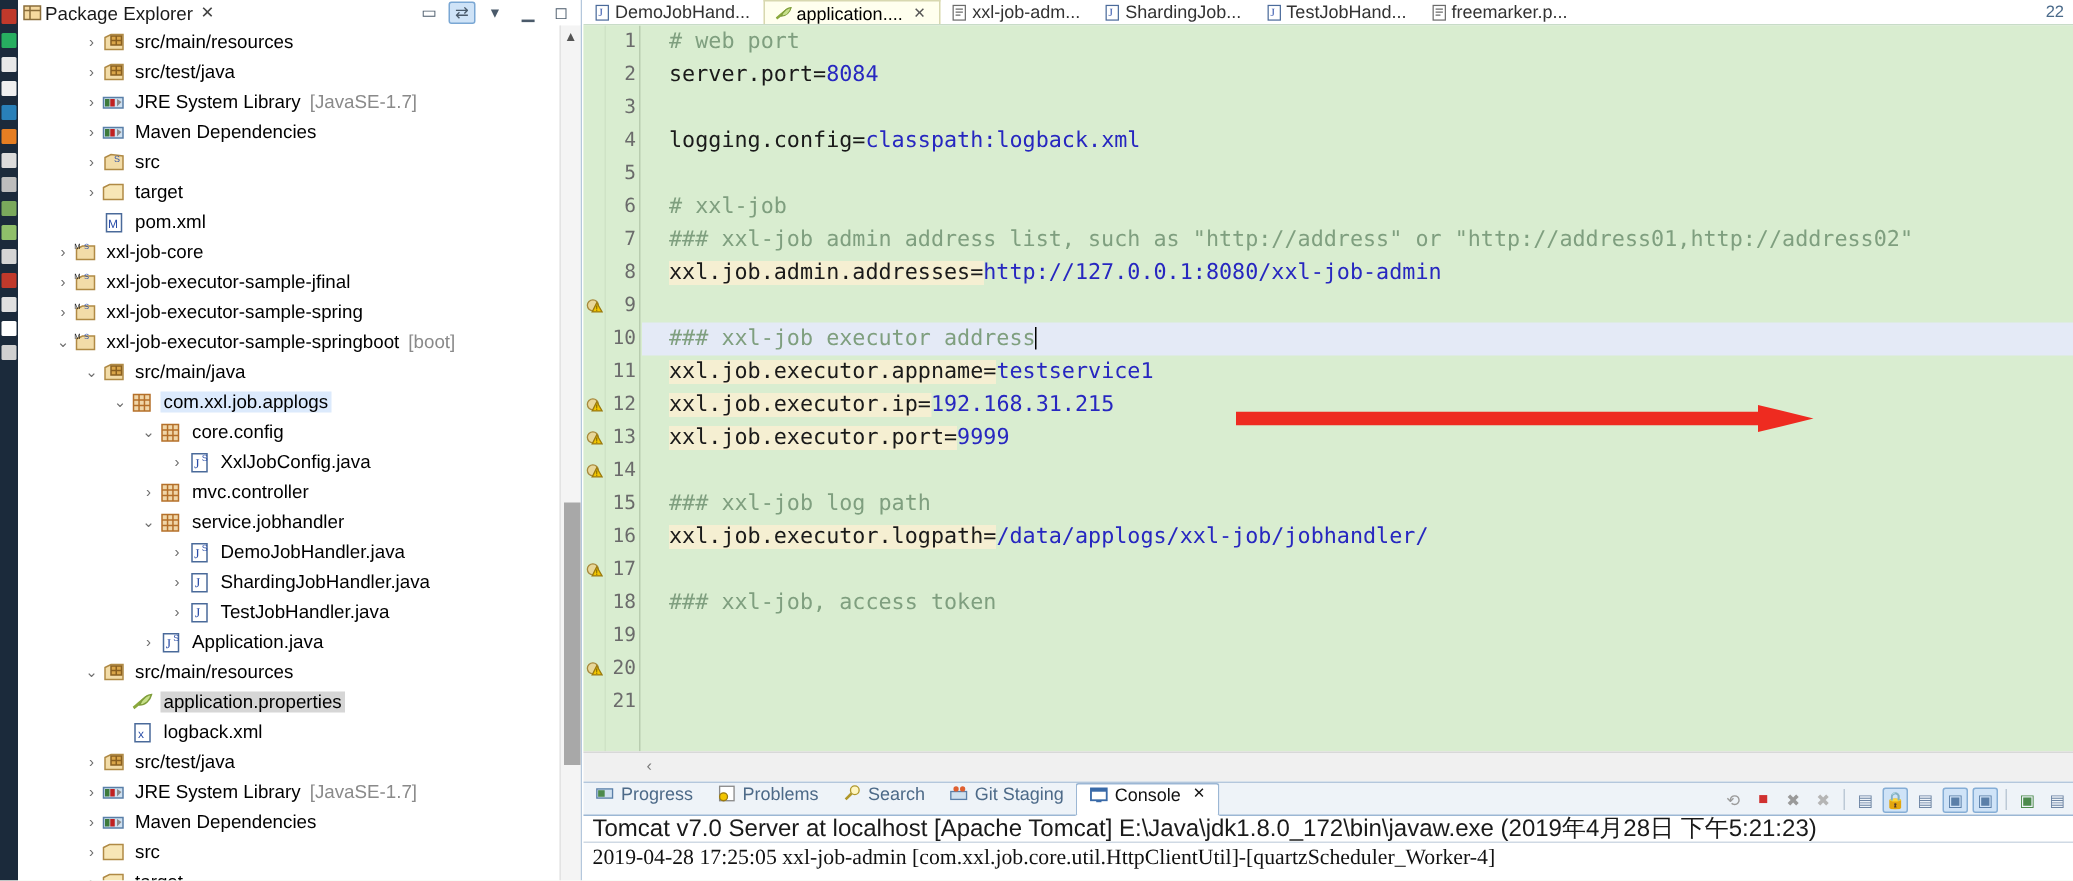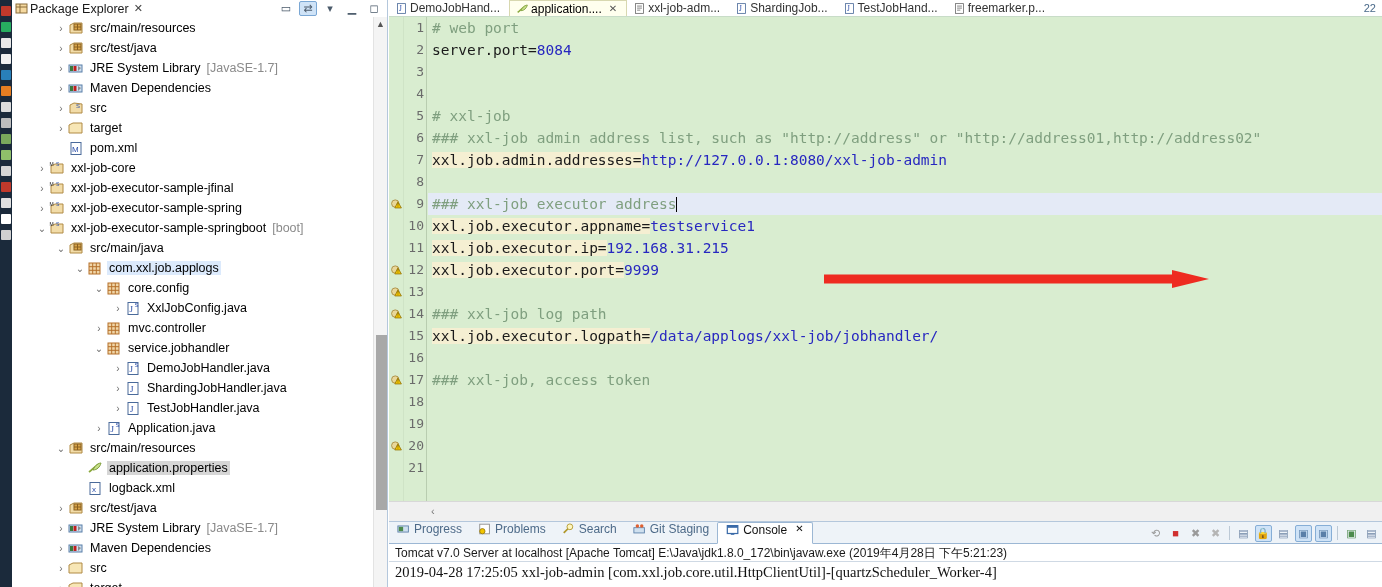--- a/index.html
+++ b/index.html
@@ -113,21 +113,21 @@
     position: absolute; left: 15px; top: 0; width: 23px; height: 484px;
     background: #d9edd0; text-align: right;
     font-family: "DejaVu Sans Mono", monospace; font-size: 13px; color: #6b6b6b;
     border-right: 1px solid #b9cdb0;
   }
   .codetext {
     position: absolute; left: 39px; top: 0; right: 0; height: 484px;
     font-family: "DejaVu Sans Mono", monospace; font-size: 14.5px;
     white-space: nowrap;
   }
-  .cl { height: 22px; line-height: 22px; padding-left: 4px; position: relative; }
+  .cl { height: 22px; line-height: 22px; padding-left: 18px; position: relative; }
   .cl.current { background: #e4eaf6; }
   .mk { width: 15px; height: 22px; position: relative; }
   .ln { height: 22px; line-height: 22px; padding-right: 2px; }
   .c-comment { color: #7f9f7f; }
   .c-key { color: #1a1a1a; background: #f5efd2; }
   .c-val { color: #2727c0; }
   .c-plain { color: #1a1a1a; }
   .caret {
     display: inline-block; width: 1px; height: 15px; background: #000;
     vertical-align: -3px; margin-left: 0px;
@@ -175,21 +175,21 @@
   .console-tools {
     position: absolute; right: 2px; top: 1px; height: 20px;
     display: flex; align-items: center; gap: 3px;
   }
   .cbtn { width: 17px; height: 17px; display: flex; align-items: center; justify-content: center;
           border: 1px solid transparent; border-radius: 2px; }
   .cbtn.on { background: #cfe3f7; border-color: #86aed6; }
   .cdiv { width: 1px; height: 14px; background: #bcc9d6; margin: 0 2px; }
 
   .console-caption {
-    height: 18px; line-height: 18px; font-size: 12px; color: #1a1a1a;
+    height: 18px; line-height: 18px; font-size: 16px; color: #1a1a1a;
     padding-left: 6px; white-space: nowrap; border-bottom: 1px solid #cfd9e4;
     background: #ffffff; overflow: hidden;
   }
   .console-body {
     height: 25px; overflow: hidden; padding-left: 6px;
     font-family: Liberation Serif, serif; font-size: 14.5px; color: #111;
     white-space: nowrap; line-height: 20px;
   }
 </style>
 </head>
@@ -630,20 +630,21 @@
           <div class="ln">17</div>
           <div class="ln">18</div>
           <div class="ln">19</div>
           <div class="ln">20</div>
           <div class="ln">21</div>
         </div>
       <div class="codetext" id="codetext">
           <div class="cl"><span class="c-comment"># web port</span></div>
           <div class="cl"><span class="c-plain">server.port=</span><span class="c-val">8084</span></div>
           <div class="cl"></div>
+          <div class="cl"><span class="c-plain">logging.config=</span><span class="c-val">classpath:logback.xml</span></div>
           <div class="cl"></div>
           <div class="cl"><span class="c-comment"># xxl-job</span></div>
           <div class="cl"><span class="c-comment">### xxl-job admin address list, such as "http://address" or "http://address01,http://address02"</span></div>
           <div class="cl"><span class="c-key">xxl.job.admin.addresses=</span><span class="c-val">http://127.0.0.1:8080/xxl-job-admin</span></div>
           <div class="cl"></div>
           <div class="cl current"><span class="c-comment">### xxl-job executor address</span><span class="caret"></span></div>
           <div class="cl"><span class="c-key">xxl.job.executor.appname=</span><span class="c-val">testservice1</span></div>
           <div class="cl"><span class="c-key">xxl.job.executor.ip=</span><span class="c-val">192.168.31.215</span></div>
           <div class="cl"><span class="c-key">xxl.job.executor.port=</span><span class="c-val">9999</span></div>
           <div class="cl"></div>

